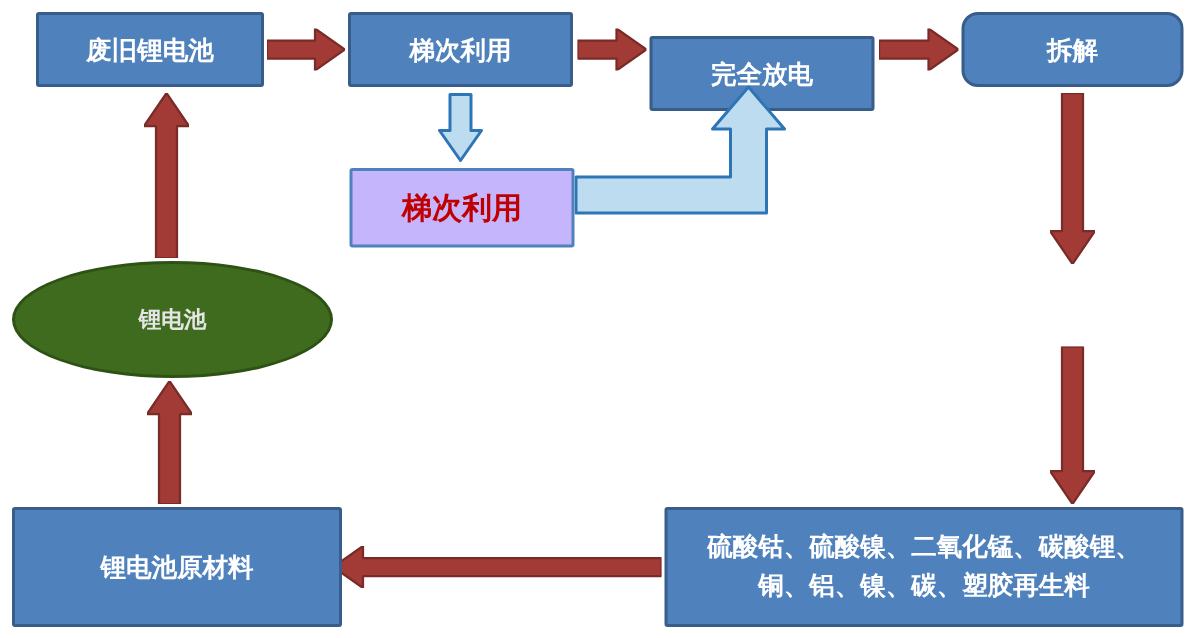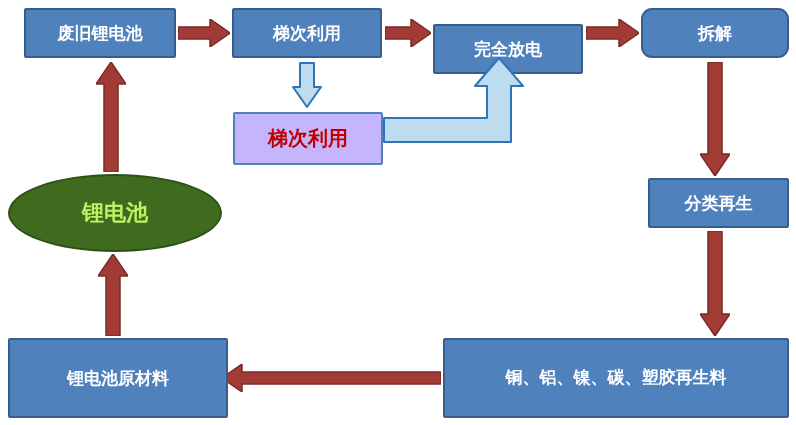--- a/index.html
+++ b/index.html
@@ -42,23 +42,23 @@
     justify-content: center;
     text-align: right;
     box-sizing: border-box;
     border-radius: 2px;
   }
   .ellipse {
     position: absolute;
     background: #3E6B1E;
     border: 2px solid #2E5114;
     border-radius: 50%;
-    color: #bef264;
+    color: #e5e5e5;
     font-weight: bold;
-    font-size: 22px;
+    font-size: 15px;
     display: flex;
     align-items: center;
     justify-content: center;
     box-sizing: border-box;
   }
   .multiline {
     line-height: 1.55;
     padding: 0 6px;
   }
   svg.arrow { position: absolute; display: block; }
@@ -117,29 +117,27 @@
   </div>
 
   <svg class="arrow blue-arrow" style="left:383px; top:56px;" width="160" height="110" viewBox="0 0 160 110">
     <polygon points="1,62 104,62 104,30 92,30 116,2 140,30 128,30 128,86 1,86"></polygon>
   </svg>
 
   <svg class="arrow red-arrow" style="left:700px; top:62px;" width="30" height="114" viewBox="0 0 30 114">
     <polygon points="8,0 22,0 22,92 30,92 15,114 0,92 8,92"></polygon>
   </svg>
 
-  <div class="node" style="left:648px; top:178px; width:141px; height:50px;">
-    <span>分类再生</span>
-  </div>
 
   <svg class="arrow red-arrow" style="left:700px; top:231px;" width="30" height="105" viewBox="0 0 30 105">
     <polygon points="8,0 22,0 22,83 30,83 15,105 0,83 8,83"></polygon>
   </svg>
 
   <div class="node multiline" style="left:443px; top:338px; width:346px; height:80px; flex-direction:column;">
+    <span>硫酸钴、硫酸镍、二氧化锰、碳酸锂、</span>
     <span>铜、铝、镍、碳、塑胶再生料</span>
   </div>
 
   <svg class="arrow red-arrow" style="left:222px; top:364px;" width="219" height="28" viewBox="0 0 219 28">
     <polygon points="219,8 20,8 20,0 0,14 20,28 20,20 219,20"></polygon>
   </svg>
 
   <div class="node" style="left:8px; top:338px; width:220px; height:80px;">
     <span>锂电池原材料</span>
   </div>

